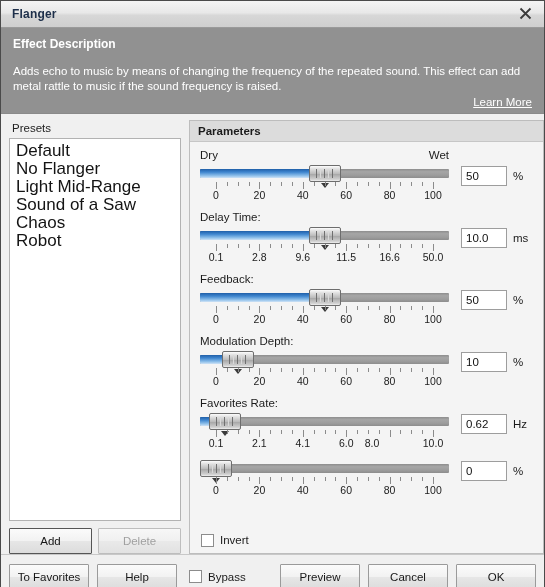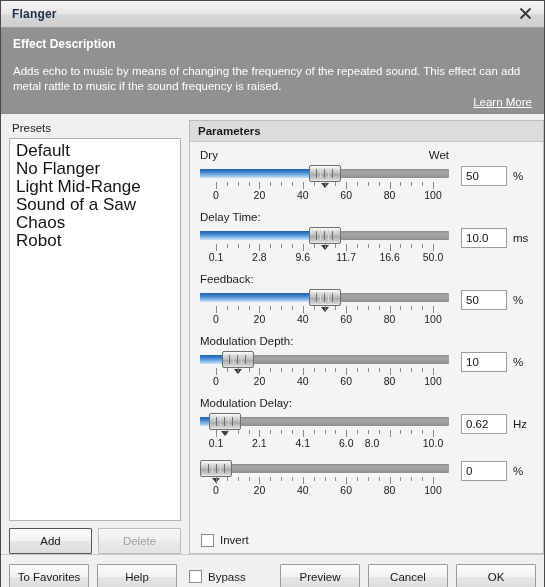--- a/index.html
+++ b/index.html
@@ -307,21 +307,21 @@
                     <span class="major" style="left: 189.6px;"></span>
                     <span class="minor" style="left: 200.45px;"></span>
                     <span class="minor" style="left: 211.3px;"></span>
                     <span class="minor" style="left: 222.15px;"></span>
                     <span class="major" style="left: 233px;"></span>
                   </div>
                   <div class="tick-labels">
                     <span style="left: 16px;">0.1</span>
                     <span style="left: 59.4px;">2.8</span>
                     <span style="left: 102.8px;">9.6</span>
-                    <span style="left: 146.2px;">11.7</span>
+                    <span style="left: 146.2px;">11.5</span>
                     <span style="left: 189.6px;">16.6</span>
                     <span style="left: 233px;">50.0</span>
                   </div>
                 </div>
                 <div class="num-field">10.0</div>
                 <div class="unit">ms</div>
               </div>
             </div>
             <div class="param">
               <div class="param-label">Feedback:</div>
@@ -419,21 +419,21 @@
                     <span style="left: 146.2px;">60</span>
                     <span style="left: 189.6px;">80</span>
                     <span style="left: 233px;">100</span>
                   </div>
                 </div>
                 <div class="num-field">10</div>
                 <div class="unit">%</div>
               </div>
             </div>
             <div class="param">
-              <div class="param-label">Modulation Delay:</div>
+              <div class="param-label">Favorites Rate:</div>
               <div class="slider-row">
                 <div class="slider-wrap">
                   <div class="track">
                     <div class="track-fill" style="width: 10.68px;"></div>
                     <div class="thumb" style="left: 8.68px;">
                       <i></i>
                       <i class="pale"></i>
                       <i></i>
                       <i class="pale"></i>
                       <i></i>

